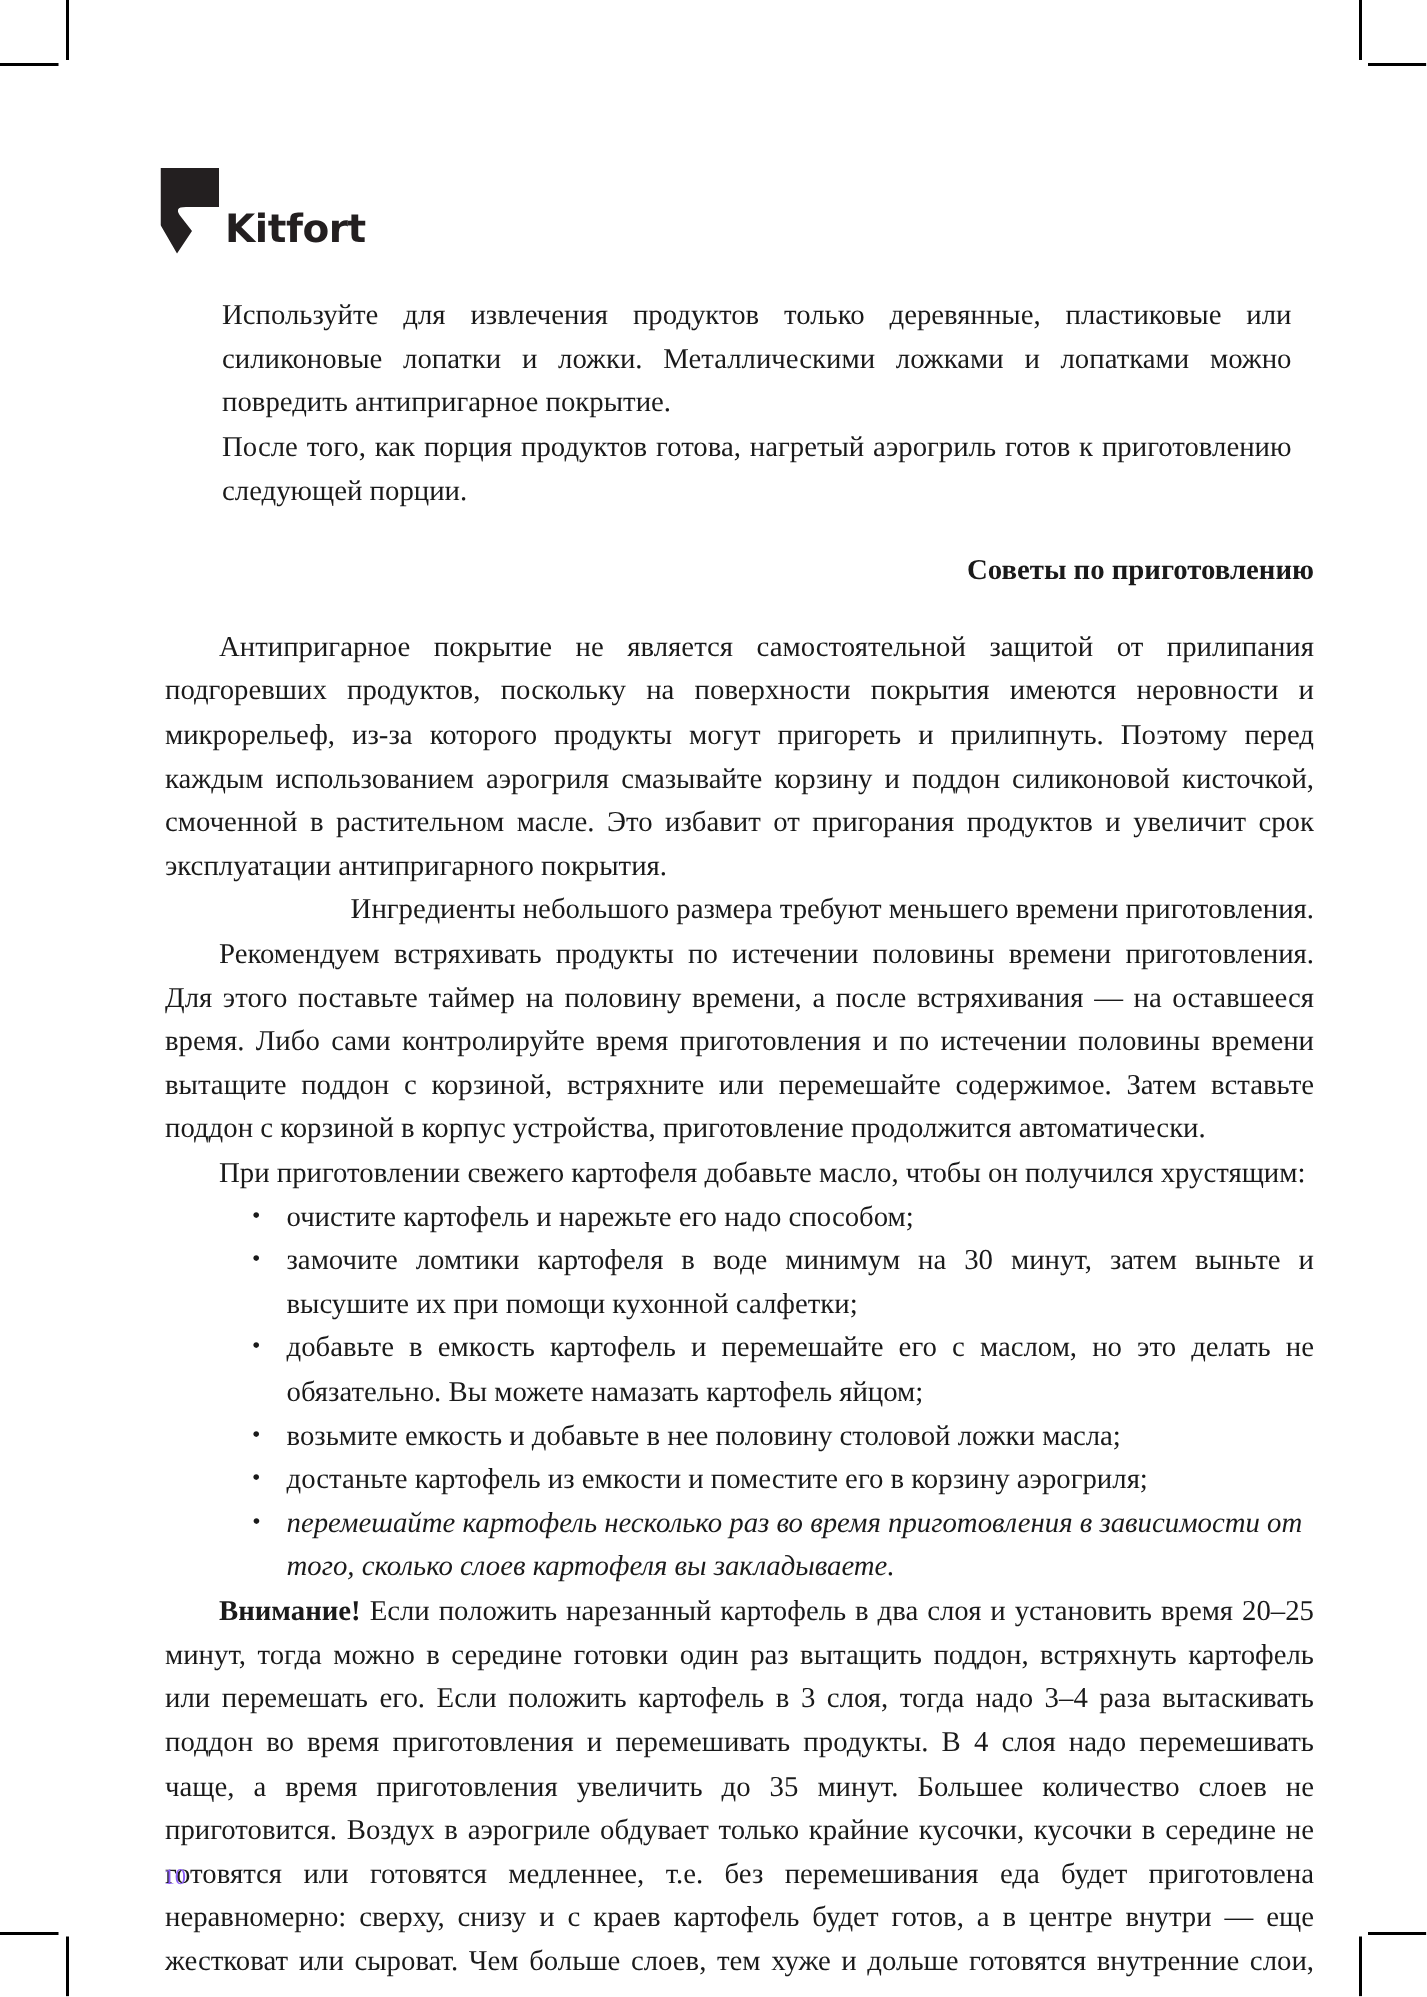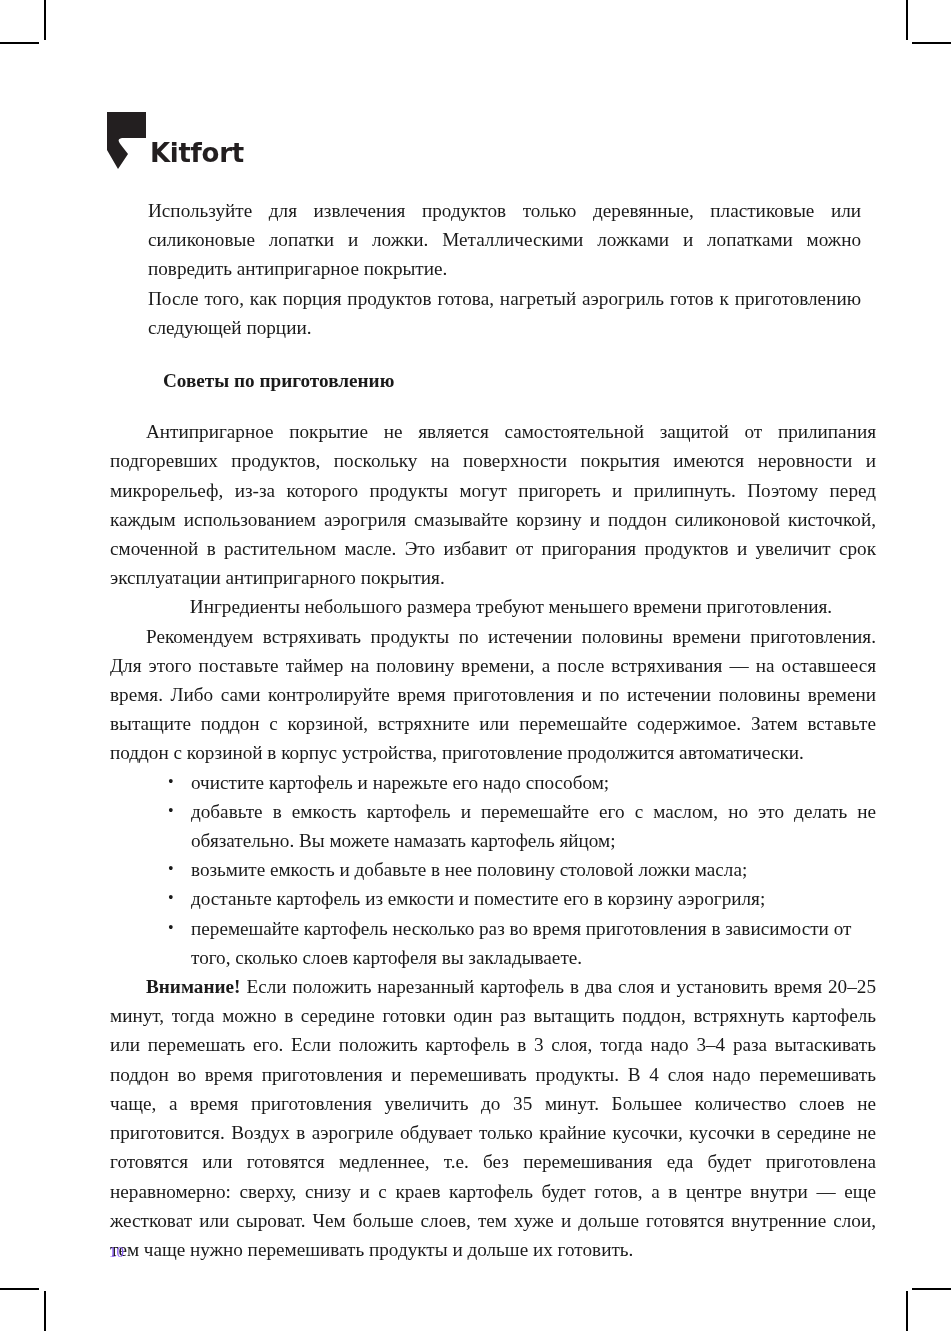--- a/index.html
+++ b/index.html
@@ -87,21 +87,21 @@
   }
   .indent-block p { text-align: justify; }
 
   .heading {
     font-weight: bold;
     margin-left: 53px;
     margin-top: 24px;
     margin-bottom: 22px;
     font-size: 19.2px;
     line-height: 29.2px;
-    text-align: left;
+    text-align: right;
   }
 
   .body-para {
     text-indent: 36px;
   }
 
   .bullets {
     list-style: none;
     padding: 0;
     margin: 0;
@@ -112,23 +112,23 @@
     margin-left: 48px;
     text-align: justify;
   }
   .bullets li::before {
     content: "\2022";
     position: absolute;
     left: 10px;
     top: -1px;
     font-size: 16px;
   }
-  .bullets li:last-child { text-align: left; }
+  .bullets li:last-child { text-align: left; font-style: italic; }
 
-  .last-line { text-align: center; }
+  .last-line { text-align: right; }
 
   b, .bold { font-weight: bold; }
 
   
   .page-number {
     position: absolute;
     left: 109px;
     top: 1245px;
     font-size: 15px;
     line-height: 1;
@@ -163,23 +163,25 @@
     <div class="indent-block">
       <p>Используйте для извлечения продуктов только деревянные, пластиковые или силиконовые лопатки и ложки. Металлическими ложками и лопатками можно повредить антипригарное покрытие.</p>
       <p>После того, как порция продуктов готова, нагретый аэрогриль готов к приготовлению следующей порции.</p>
     </div>
 
     <h2 class="heading">Советы по приготовлению</h2>
 
     <p class="body-para">Антипригарное покрытие не является самостоятельной защитой от прилипания подгоревших продуктов, поскольку на поверхности покрытия имеются неровности и микрорельеф, из-за которого продукты могут пригореть и прилипнуть. Поэтому перед каждым использованием аэрогриля смазывайте корзину и поддон силиконовой кисточкой, смоченной в растительном масле. Это избавит от пригорания продуктов и увеличит срок эксплуатации антипригарного покрытия.</p>
     <p class="body-para last-line">Ингредиенты небольшого размера требуют меньшего времени приготовления.</p>
     <p class="body-para">Рекомендуем встряхивать продукты по истечении половины времени приготовления. Для этого поставьте таймер на половину времени, а после встряхивания — на оставшееся время. Либо сами контролируйте время приготовления и по истечении половины времени вытащите поддон с корзиной, встряхните или перемешайте содержимое. Затем вставьте поддон с корзиной в корпус устройства, приготовление продолжится автоматически.</p>
+    <p class="body-para">При приготовлении свежего картофеля добавьте масло, чтобы он получился хрустящим:</p>
 
     <ul class="bullets">
       <li>очистите картофель и нарежьте его надо способом;</li>
+      <li>замочите ломтики картофеля в воде минимум на 30 минут, затем выньте и высушите их при помощи кухонной салфетки;</li>
       <li>добавьте в емкость картофель и перемешайте его с маслом, но это делать не обязательно. Вы можете намазать картофель яйцом;</li>
       <li>возьмите емкость и добавьте в нее половину столовой ложки масла;</li>
       <li>достаньте картофель из емкости и поместите его в корзину аэрогриля;</li>
       <li>перемешайте картофель несколько раз во время приготовления в зависимости от того, сколько слоев картофеля вы закладываете.</li>
     </ul>
 
     <p class="body-para"><b class="bold">Внимание!</b><span> Если положить нарезанный картофель в два слоя и установить время 20–25 минут, тогда можно в середине готовки один раз вытащить поддон, встряхнуть картофель или перемешать его. Если положить картофель в 3 слоя, тогда надо 3–4 раза вытаскивать поддон во время приготовления и перемешивать продукты. В 4 слоя надо перемешивать чаще, а время приготовления увеличить до 35 минут. Большее количество слоев не приготовится. Воздух в аэрогриле обдувает только крайние кусочки, кусочки в середине не готовятся или готовятся медленнее, т.е. без перемешивания еда будет приготовлена неравномерно: сверху, снизу и с краев картофель будет готов, а в центре внутри — еще жестковат или сыроват. Чем больше слоев, тем хуже и дольше готовятся внутренние слои, тем чаще нужно перемешивать продукты и дольше их готовить.</span></p>
 
   </div>
 

